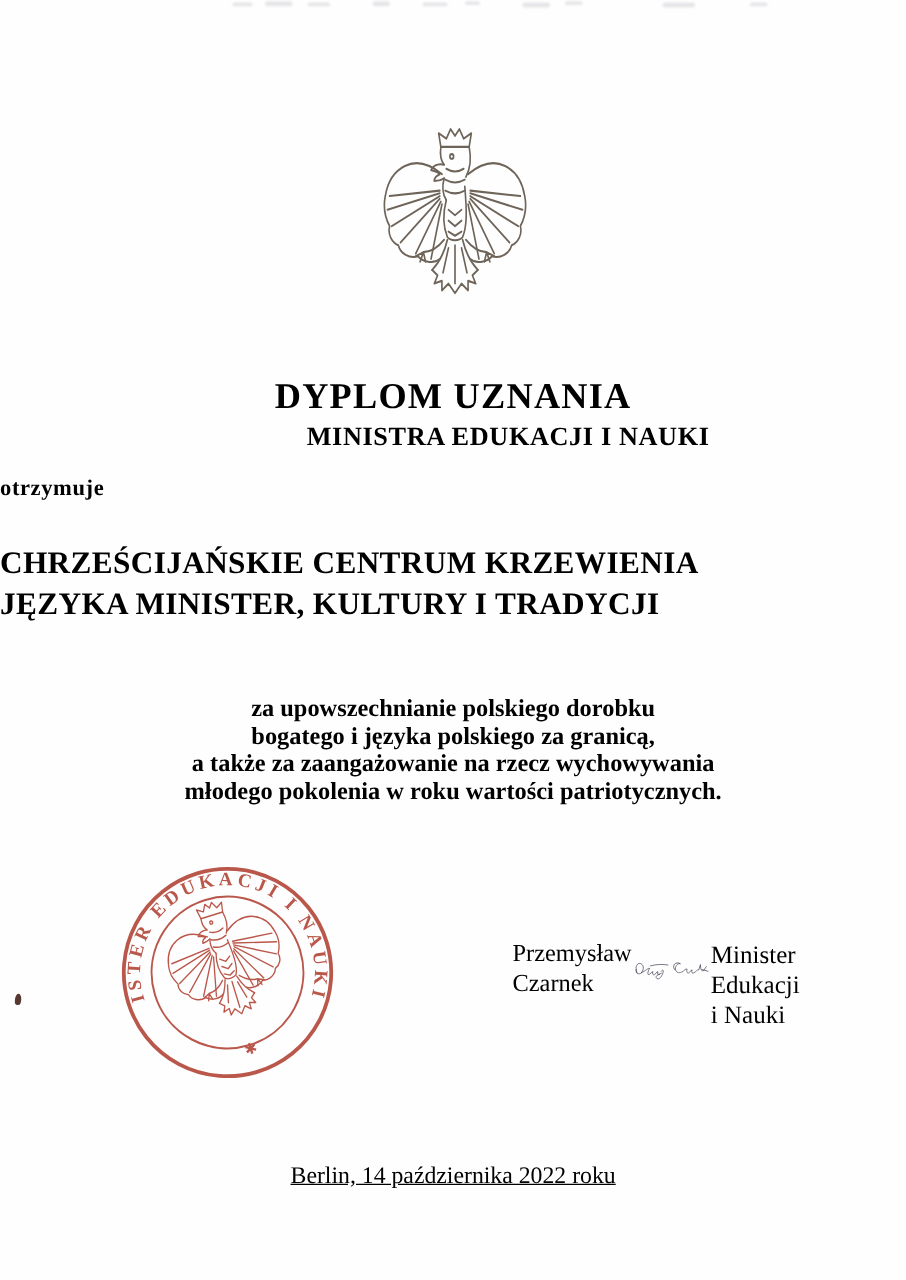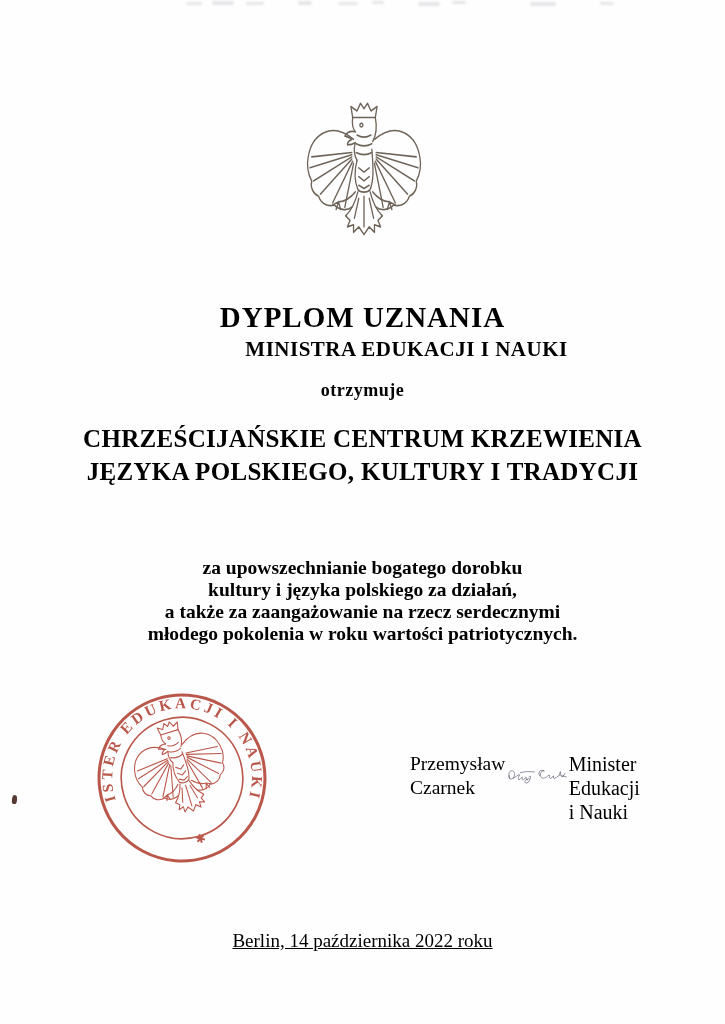--- a/index.html
+++ b/index.html
@@ -15,23 +15,23 @@
   
   .top-noise{position:absolute;background:#b9bac2;opacity:.35;filter:blur(1px);border-radius:2px;}
   
   .emblem{position:absolute;left:303px;top:100px;width:122px;height:140px;color:#6e6459;}
   .emblem svg{width:100%;height:100%;}
   
   .title{position:absolute;left:0;top:301px;width:100%;text-align:center;
          font-size:29px;font-weight:bold;letter-spacing:1px;}
   .subtitle{position:absolute;left:0;top:337px;width:100%;text-align:center;
          font-size:21px;font-weight:bold;letter-spacing:.5px;margin-left:44px;}
-  .presented{position:absolute;left:0;top:380px;width:100%;text-align:center;
+  .presented{position:absolute;left:0;top:380px;width:100%;text-align:left;
          font-size:18px;font-weight:bold;letter-spacing:.5px;}
-  .recipient{position:absolute;left:0;top:422px;width:100%;text-align:center;
+  .recipient{position:absolute;left:0;top:434px;width:100%;
          font-size:25px;font-weight:bold;line-height:33px;letter-spacing:.3px;}
   .body-text{position:absolute;left:0;top:557px;width:100%;text-align:center;
          font-size:19.5px;font-weight:bold;line-height:22px;}
   
   .seal{position:absolute;left:96px;top:692px;width:172px;height:172px;opacity:.92;}
   .seal svg{width:100%;height:100%;}
   
   .sig-block{position:absolute;left:410px;top:752px;width:230px;
          display:flex;flex-direction:row;align-items:flex-start;}
   .sig-name{font-size:19.5px;line-height:24px;}
@@ -97,27 +97,27 @@
       <use href="#eagleG"></use>
     </svg>
   </div>
 
   <div class="title">DYPLOM UZNANIA</div>
   <div class="subtitle">MINISTRA EDUKACJI I NAUKI</div>
   <div class="presented">otrzymuje</div>
 
   <div class="recipient">
     <div>CHRZEŚCIJAŃSKIE CENTRUM KRZEWIENIA</div>
-    <div>JĘZYKA POLSKIEGO, KULTURY I TRADYCJI</div>
+    <div>JĘZYKA MINISTER, KULTURY I TRADYCJI</div>
   </div>
 
   <div class="body-text">
-    <div>za upowszechnianie bogatego dorobku</div>
-    <div>kultury i języka polskiego za działań,</div>
-    <div>a także za zaangażowanie na rzecz serdecznymi</div>
+    <div>za upowszechnianie polskiego dorobku</div>
+    <div>bogatego i języka polskiego za granicą,</div>
+    <div>a także za zaangażowanie na rzecz wychowywania</div>
     <div>młodego pokolenia w roku wartości patriotycznych.</div>
   </div>
 
   <div class="seal">
     <svg viewBox="0 0 170 170">
       <defs>
         <path id="ringPath" d="M 16 85 a 69 69 0 1 1 138 0 a 69 69 0 1 1 -138 0"></path>
       </defs>
       <g transform="rotate(-17 85 85)" stroke="#b5493c" fill="none">
         <circle cx="85" cy="85" r="82" stroke-width="3"></circle>

